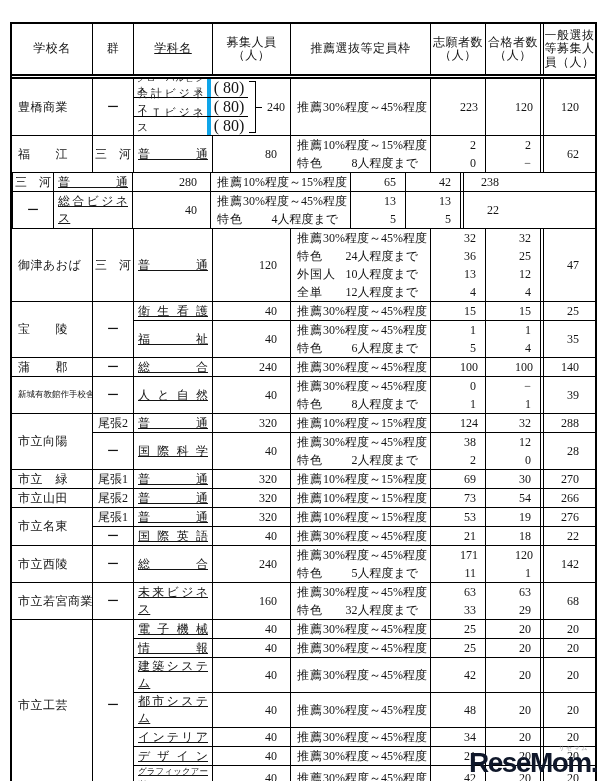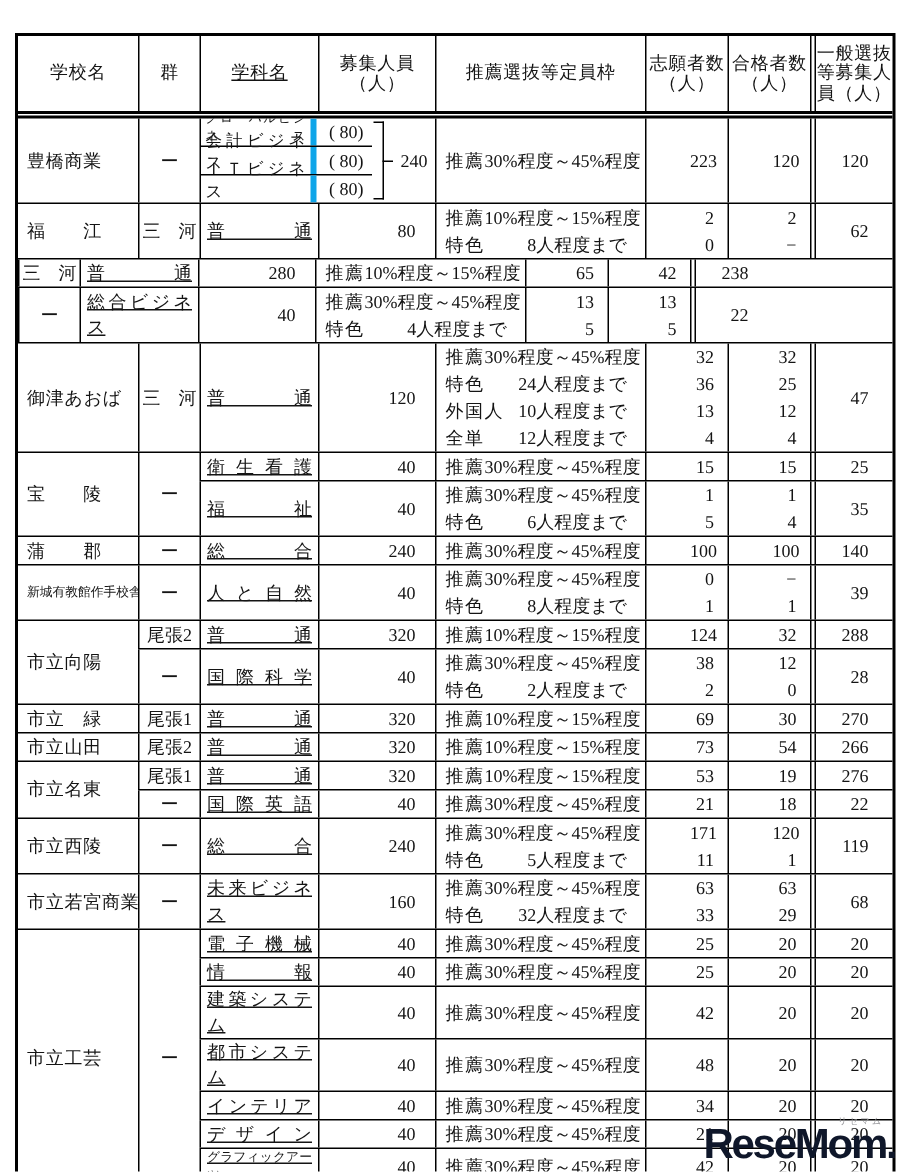--- a/index.html
+++ b/index.html
@@ -36,21 +36,21 @@
   .quota-cell{padding:0;text-align:center;}
   .qrow{height:18px;line-height:18px;display:flex;justify-content:space-between;padding:0 12px 0 6px;font-size:12px;white-space:nowrap;}
   .app-cell .qrow,.pass-cell .qrow{display:block;text-align:right;padding:0;}
   .qlabel{letter-spacing:1px;}
   
   .deptcaps{width:115px;padding:0;justify-content:stretch;}
   .sdrow{height:18px;display:flex;align-items:center;}
   .sdrow + .sdrow{border-top:1px solid #000;}
   .sdname{width:78px;border-right:4px solid #0ea5e9;align-self:stretch;display:flex;align-items:flex-end;padding:0 3px;box-sizing:border-box;font-size:11px;text-align:justify;text-align-last:justify;}
   .sdname > span{flex:1;}
-  .sdcap{width:35px;padding-left:3px;font-size:12px;white-space:nowrap;text-align:center;}
+  .sdcap{width:35px;padding-left:3px;font-size:16px;white-space:nowrap;}
   .btotal{width:42px;border-left:none;flex-direction:row;align-items:stretch;padding:0;}
   .bracket{width:6px;margin:2px 0 2px 1px;border:1px solid #000;border-left:none;position:relative;align-self:stretch;}
   .bracket:after{content:"";position:absolute;right:-7px;top:50%;width:7px;border-top:1px solid #000;}
   .total{flex:1;display:flex;align-items:center;justify-content:flex-end;padding-right:5px;font-size:12px;margin-left:7px;}
   
   .logo{position:absolute;right:7px;top:745px;text-align:right;font-family:"Liberation Sans","DejaVu Sans",sans-serif;}
   .logo .ruby{display:block;font-size:6px;color:#9a9a9e;letter-spacing:1.5px;padding-right:8px;line-height:6px;}
   .logo .text{font-weight:bold;font-size:28px;color:#0f172a;letter-spacing:-1.5px;line-height:24px;}
 </style>
 </head>
@@ -486,21 +486,21 @@
                 </div>
               </div>
               <div class="cell c-app app-cell">
                 <div class="qrow num">171</div>
                 <div class="qrow num">11</div>
               </div>
               <div class="cell c-pass pass-cell">
                 <div class="qrow num">120</div>
                 <div class="qrow num">1</div>
               </div>
-              <div class="cell c-gen num gen-cell">119</div>
+              <div class="cell c-gen num gen-cell">142</div>
             </div>
           </div>
         </div>
         <div class="block">
           <div class="cell c-name name-cell">市立若宮商業</div>
           <div class="sections">
             <div class="section">
               <div class="cell c-group group-cell">ー</div>
               <div class="cell c-dept dept-cell">未来ビジネス</div>
               <div class="cell c-cap num cap-cell">160</div>

